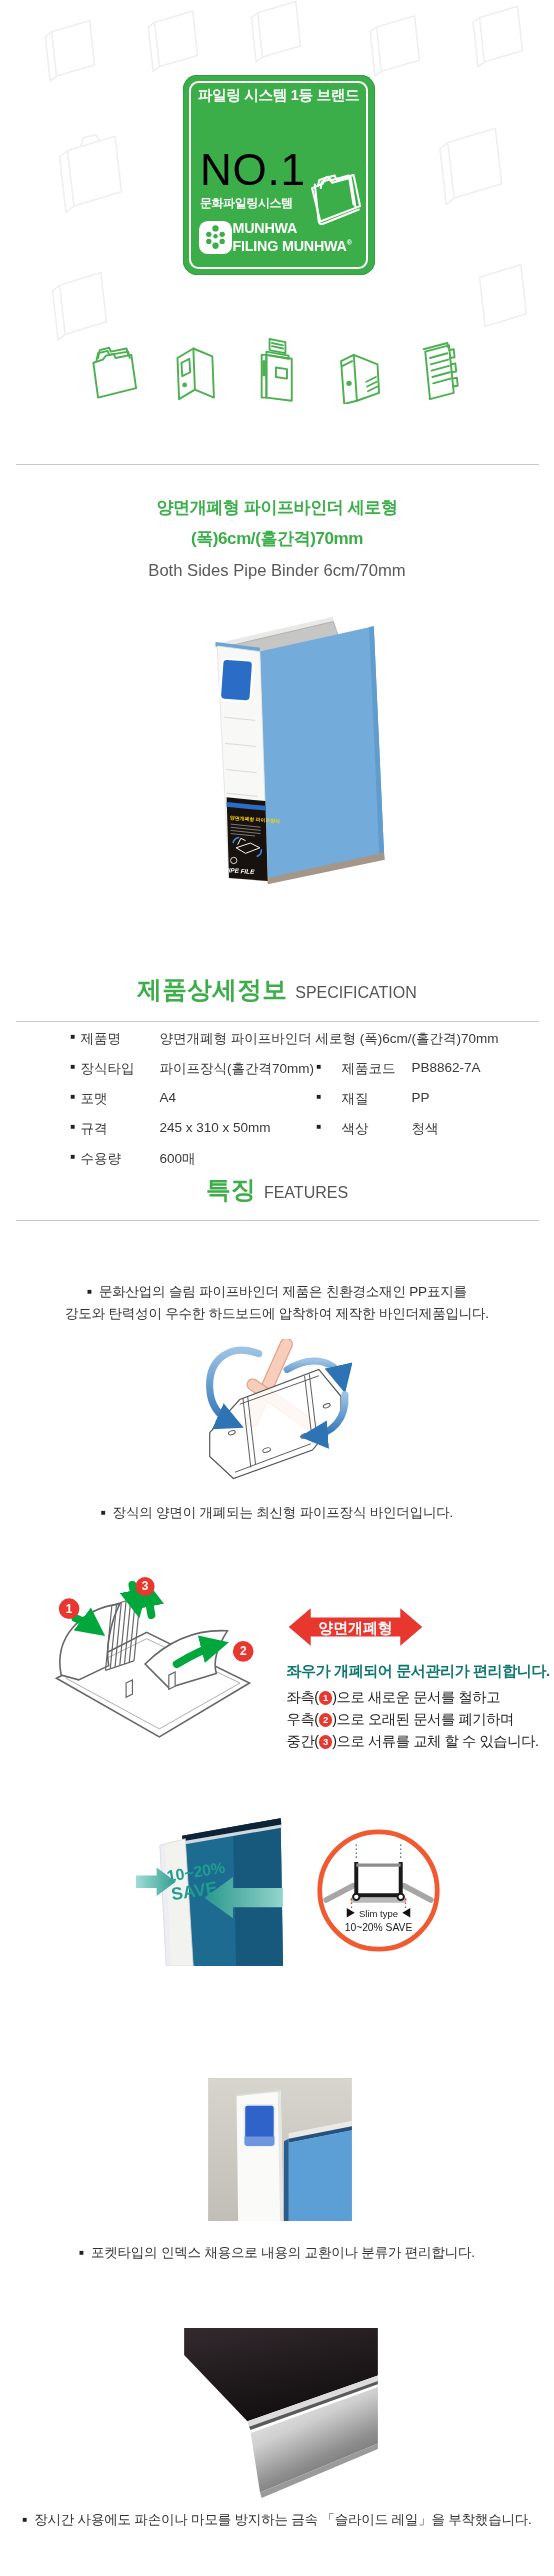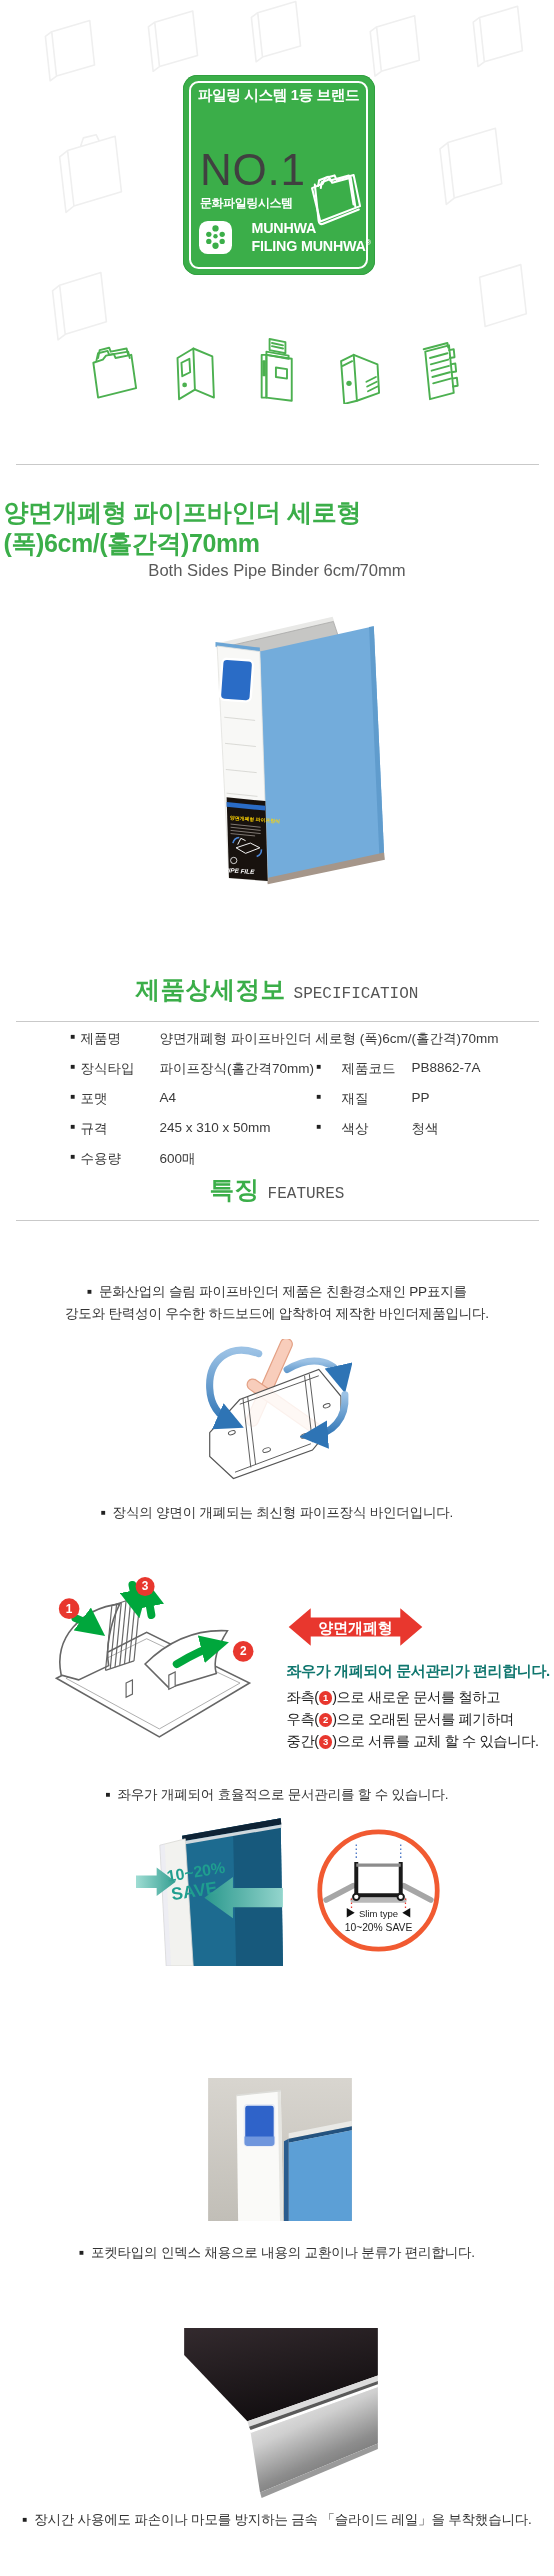--- a/index.html
+++ b/index.html
@@ -6,39 +6,39 @@
   #page { position:relative; width:547px; height:2576px; margin:0 auto; background:#fff;
           overflow:hidden; font-family:"Liberation Sans","DejaVu Sans",sans-serif; color:#333; }
 
   
   .badge { position:absolute; left:179px; top:75px; width:192px; height:200px;
            background:#3bae49; border-radius:14.3px; box-shadow:0 0 0 0.8px #2f9c3e inset; }
   .badge-border { position:absolute; left:6.3px; top:6.3px; right:6.3px; bottom:6.3px;
                   border:2px solid #ffffff; border-radius:9.5px; pointer-events:none; }
   .badge-tagline { position:absolute; left:0; top:11px; width:100%; text-align:center;
                    color:#fff; font-weight:bold; font-size:14.7px; letter-spacing:-0.4px; }
-  .badge-no1 { position:absolute; left:17.4px; top:73px; color:#404040; font-size:44px;
+  .badge-no1 { position:absolute; left:17.4px; top:73px; color:#000000; font-size:44px;
                font-weight:400; letter-spacing:0.8px; line-height:1; }
   .badge-brandko { position:absolute; left:17.4px; top:120px; color:#fff; font-size:12px;
                    font-weight:bold; letter-spacing:-0.4px; }
   .badge-row { position:absolute; left:16px; top:146px; display:flex; align-items:center; }
   .badge-logo { width:33px; height:33px; background:#fff; border-radius:8.7px; position:relative; }
-  .badge-en { margin-left:20px; color:#fff; font-weight:bold; font-size:14.3px; line-height:15px;
+  .badge-en { margin-left:1px; color:#fff; font-weight:bold; font-size:14.3px; line-height:15px;
               letter-spacing:-0.2px; }
   .badge-en sup { font-size:7.1px; }
   .badge-folder { position:absolute; right:6.3px; top:79px; }
 
   
   .hr { position:absolute; left:12px; right:12px; height:0.8px; background:#c9c9c9; }
-  .sec-head { position:absolute; left:0; width:100%; text-align:center; white-space:nowrap;font-family:Liberation Mono, monospace; }
+  .sec-head { position:absolute; left:0; width:100%; text-align:center; white-space:nowrap; }
   .head-ko { font-size:24.6px; font-weight:bold; color:#3bae49; letter-spacing:0.4px; }
   .head-en { font-size:16px; color:#555; margin-left:8px; }
 
   
-  .t-line { position:absolute; left:0; width:100%; font-size:25px;
+  .t-line { position:absolute; left:0; width:100%; text-align:center; font-size:17px;
             font-weight:bold; color:#3bae49; letter-spacing:-0.4px; }
   .t-sub  { position:absolute; left:0; width:100%; text-align:center; font-size:16.6px;
             color:#595959; letter-spacing:0; }
 
   
   .srow { position:absolute; left:0; width:100%; height:20.6px; font-size:13.5px; color:#3a3a3a; }
   .srow span { position:absolute; white-space:nowrap; }
   .sb  { left:67px;  top:2.4px; font-size:8px; color:#222; }
   .sl  { left:77px;  width:57px; text-align:justify; text-align-last:justify; }
   .sv  { left:156px; }
@@ -351,23 +351,20 @@
   </svg>
 
   <div class="headline">좌우가 개폐되어 문서관리가 편리합니다.</div>
 
   <div class="steps">
     <div><span>좌측(</span><span class="step-num">1</span><span>)으로 새로운 문서를 철하고</span></div>
     <div><span>우측(</span><span class="step-num">2</span><span>)으로 오래된 문서를 폐기하며</span></div>
     <div><span>중간(</span><span class="step-num">3</span><span>)으로 서류를 교체 할 수 있습니다.</span></div>
   </div>
 
-  <div class="cap" style="top:1784px">
-    <span class="blt">■</span><span>좌우가 개폐되어 효율적으로 문서관리를 할 수 있습니다.</span>
-  </div>
 
   <svg class="abs" style="left:132px;top:1815px" width="147" height="151" viewBox="0 0 185 190">
     <defs>
       <linearGradient id="tg" x1="0" y1="0" x2="1" y2="0">
         <stop offset="0" stop-color="#9adbd1"></stop>
           <stop offset="1" stop-color="#2a9a8c"></stop>
       </linearGradient>
       <linearGradient id="tg2" x1="1" y1="0" x2="0" y2="0">
         <stop offset="0" stop-color="#9adbd1"></stop>
           <stop offset="1" stop-color="#2a9a8c"></stop>

